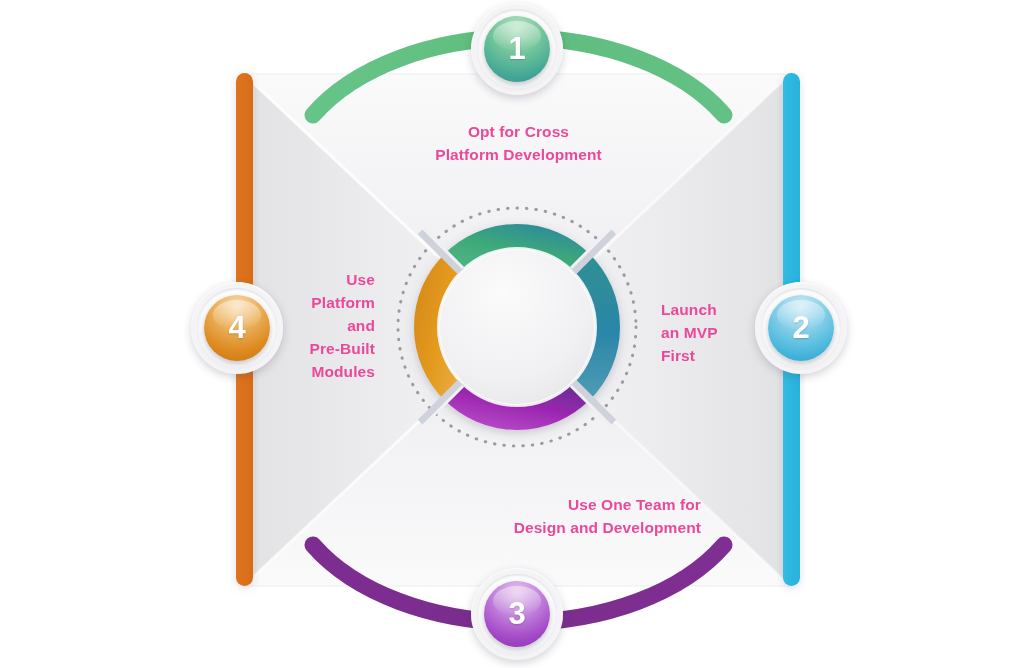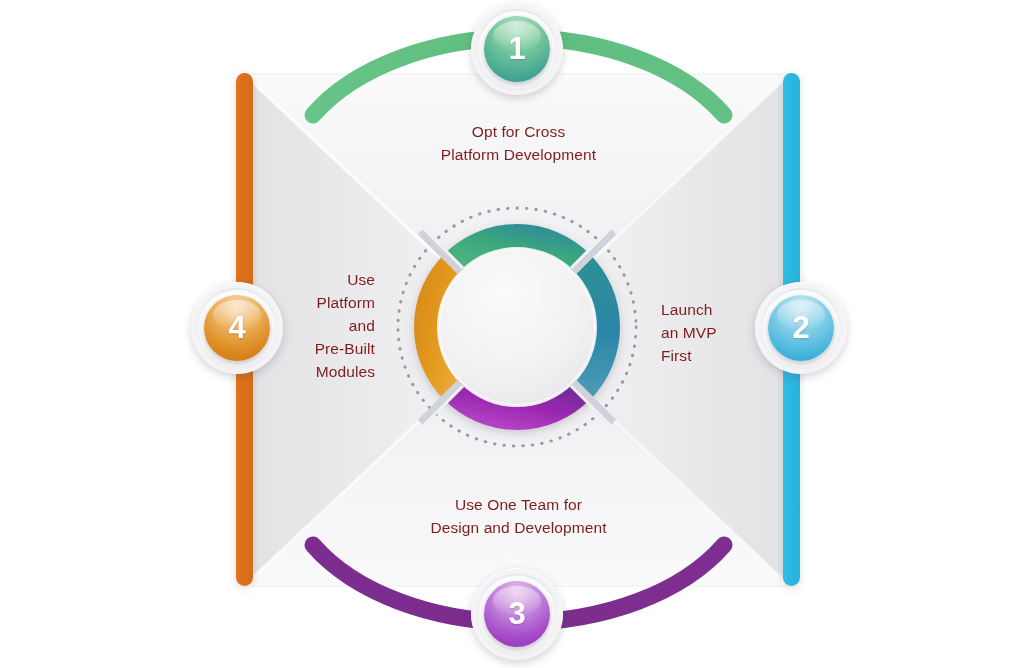--- a/index.html
+++ b/index.html
@@ -8,31 +8,31 @@
     background:#ffffff;
     font-family:"Liberation Sans", sans-serif;
     overflow:hidden;
     position:relative;
   }
   #stage{position:absolute;inset:0;width:1024px;height:668px;}
   #stage svg{position:absolute;left:0;top:0;}
 
   .step-label{
     position:absolute;
-    color:#7f1d1d;
-    font-weight:normal;
+    color:#ec4899;
+    font-weight:bold;
     font-size:15.5px;
     line-height:23px;
     letter-spacing:.1px;
     white-space:pre-line;
     pointer-events:none;
   }
   #label-1{left:336px;top:120px;width:365px;text-align:center;}
   #label-2{left:661px;top:298px;width:120px;text-align:left;}
-  #label-3{left:336px;top:493px;width:365px;text-align:center;}
+  #label-3{left:336px;top:493px;width:365px;text-align:right;}
   #label-4{left:250px;top:268px;width:125px;text-align:right;}
 
   .badge{
     position:absolute;
     width:92px;height:92px;
     border-radius:50%;
     display:flex;align-items:center;justify-content:center;
   }
   .badge .ring-outer{
     position:absolute;inset:0;border-radius:50%;

